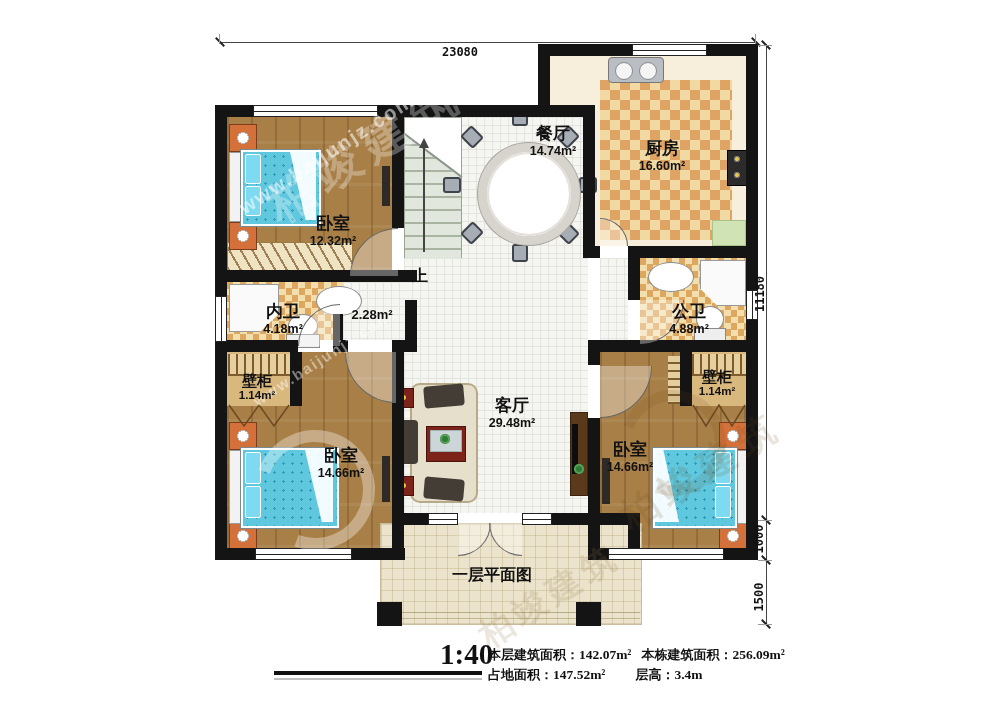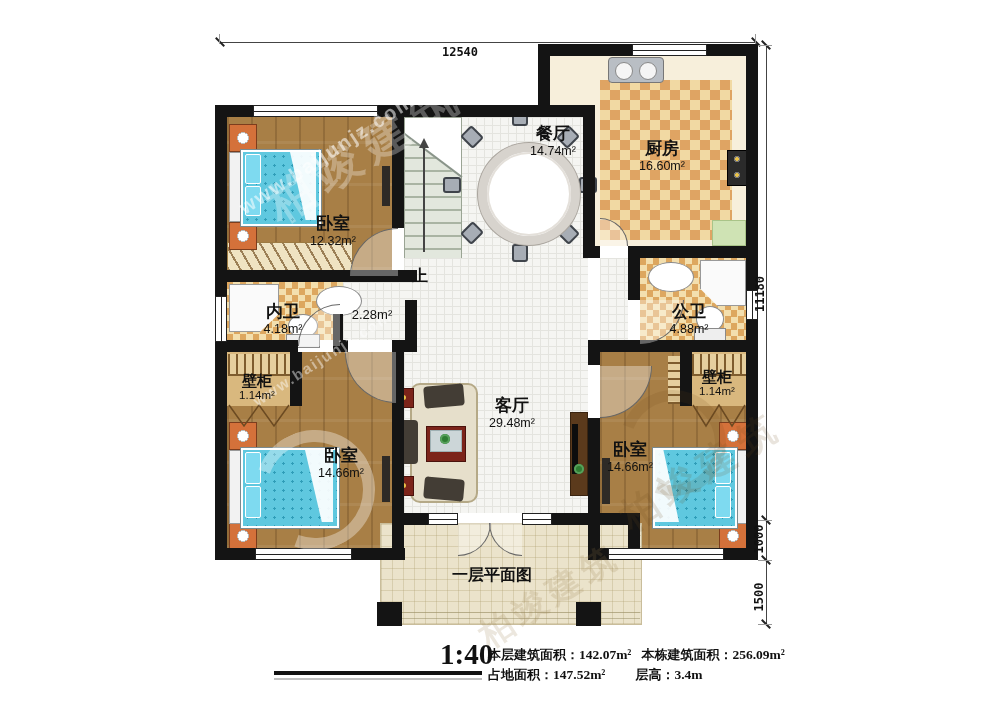--- a/index.html
+++ b/index.html
@@ -75,21 +75,21 @@
   .mat{position:absolute;background:#cfe3b4;border:1px solid #a9c488;}
   .shower{position:absolute;background:#fafafa;border:1px solid #999;box-sizing:border-box;}
   .oval{position:absolute;background:#fff;border:1.5px solid #8a8a8a;border-radius:50%;}
   .tank{position:absolute;background:#eee;border:1px solid #8a8a8a;}
   .pillar{position:absolute;background:#141414;}
   .stepline{position:absolute;background:rgba(150,140,100,.5);}
   
   .rlabel{position:absolute;transform:translateX(-50%);text-align:center;color:#111;line-height:1.15;white-space:nowrap;}
   .rname{display:block;font-size:17px;font-weight:bold;}
   .rname.sm{font-size:15px;}
-  .rarea{display:block;font-size:12.5px;font-weight:normal;}
+  .rarea{display:block;font-size:12.5px;font-weight:bold;}
   .rarea.sm{font-size:11.5px;}
   .single{font-size:16px;font-weight:bold;}
   .uplabel{position:absolute;font-size:16px;font-weight:bold;color:#111;}
   
   .dimline{position:absolute;background:#444;}
   .dimtick{position:absolute;width:12px;height:2px;background:#222;transform:rotate(45deg);}
   .dimext{position:absolute;background:#999;}
   .dimtext{position:absolute;font-family:"DejaVu Sans Mono",monospace;font-size:12px;font-weight:bold;color:#111;text-align:center;}
   .rot90{transform:rotate(-90deg);}
   
@@ -331,21 +331,21 @@
   <div class="rlabel" style="left:492px;top:566px;">
     <span class="single">一层平面图</span>
   </div>
   <div class="uplabel" style="left:412px;top:266px;">上</div>
 
   <div class="dimline" style="left:220px;top:42px;width:536px;height:1px;"></div>
   <div class="dimtick" style="left:214px;top:41px;"></div>
   <div class="dimtick" style="left:750px;top:41px;"></div>
   <div class="dimext" style="left:219px;top:34px;width:1px;height:10px;"></div>
   <div class="dimext" style="left:755px;top:34px;width:1px;height:10px;"></div>
-  <div class="dimtext" style="left:420px;top:45px;width:80px;">12540</div>
+  <div class="dimtext" style="left:420px;top:45px;width:80px;">23080</div>
 
   <div class="dimline" style="left:766px;top:45px;width:1px;height:580px;"></div>
   <div class="dimtick" style="left:760px;top:44px;"></div>
   <div class="dimtick" style="left:760px;top:519px;"></div>
   <div class="dimtick" style="left:760px;top:559px;"></div>
   <div class="dimtick" style="left:760px;top:623px;"></div>
   <div class="dimext" style="left:758px;top:45px;width:14px;height:1px;"></div>
   <div class="dimext" style="left:758px;top:520px;width:14px;height:1px;"></div>
   <div class="dimext" style="left:758px;top:560px;width:14px;height:1px;"></div>
   <div class="dimext" style="left:758px;top:624px;width:14px;height:1px;"></div>

